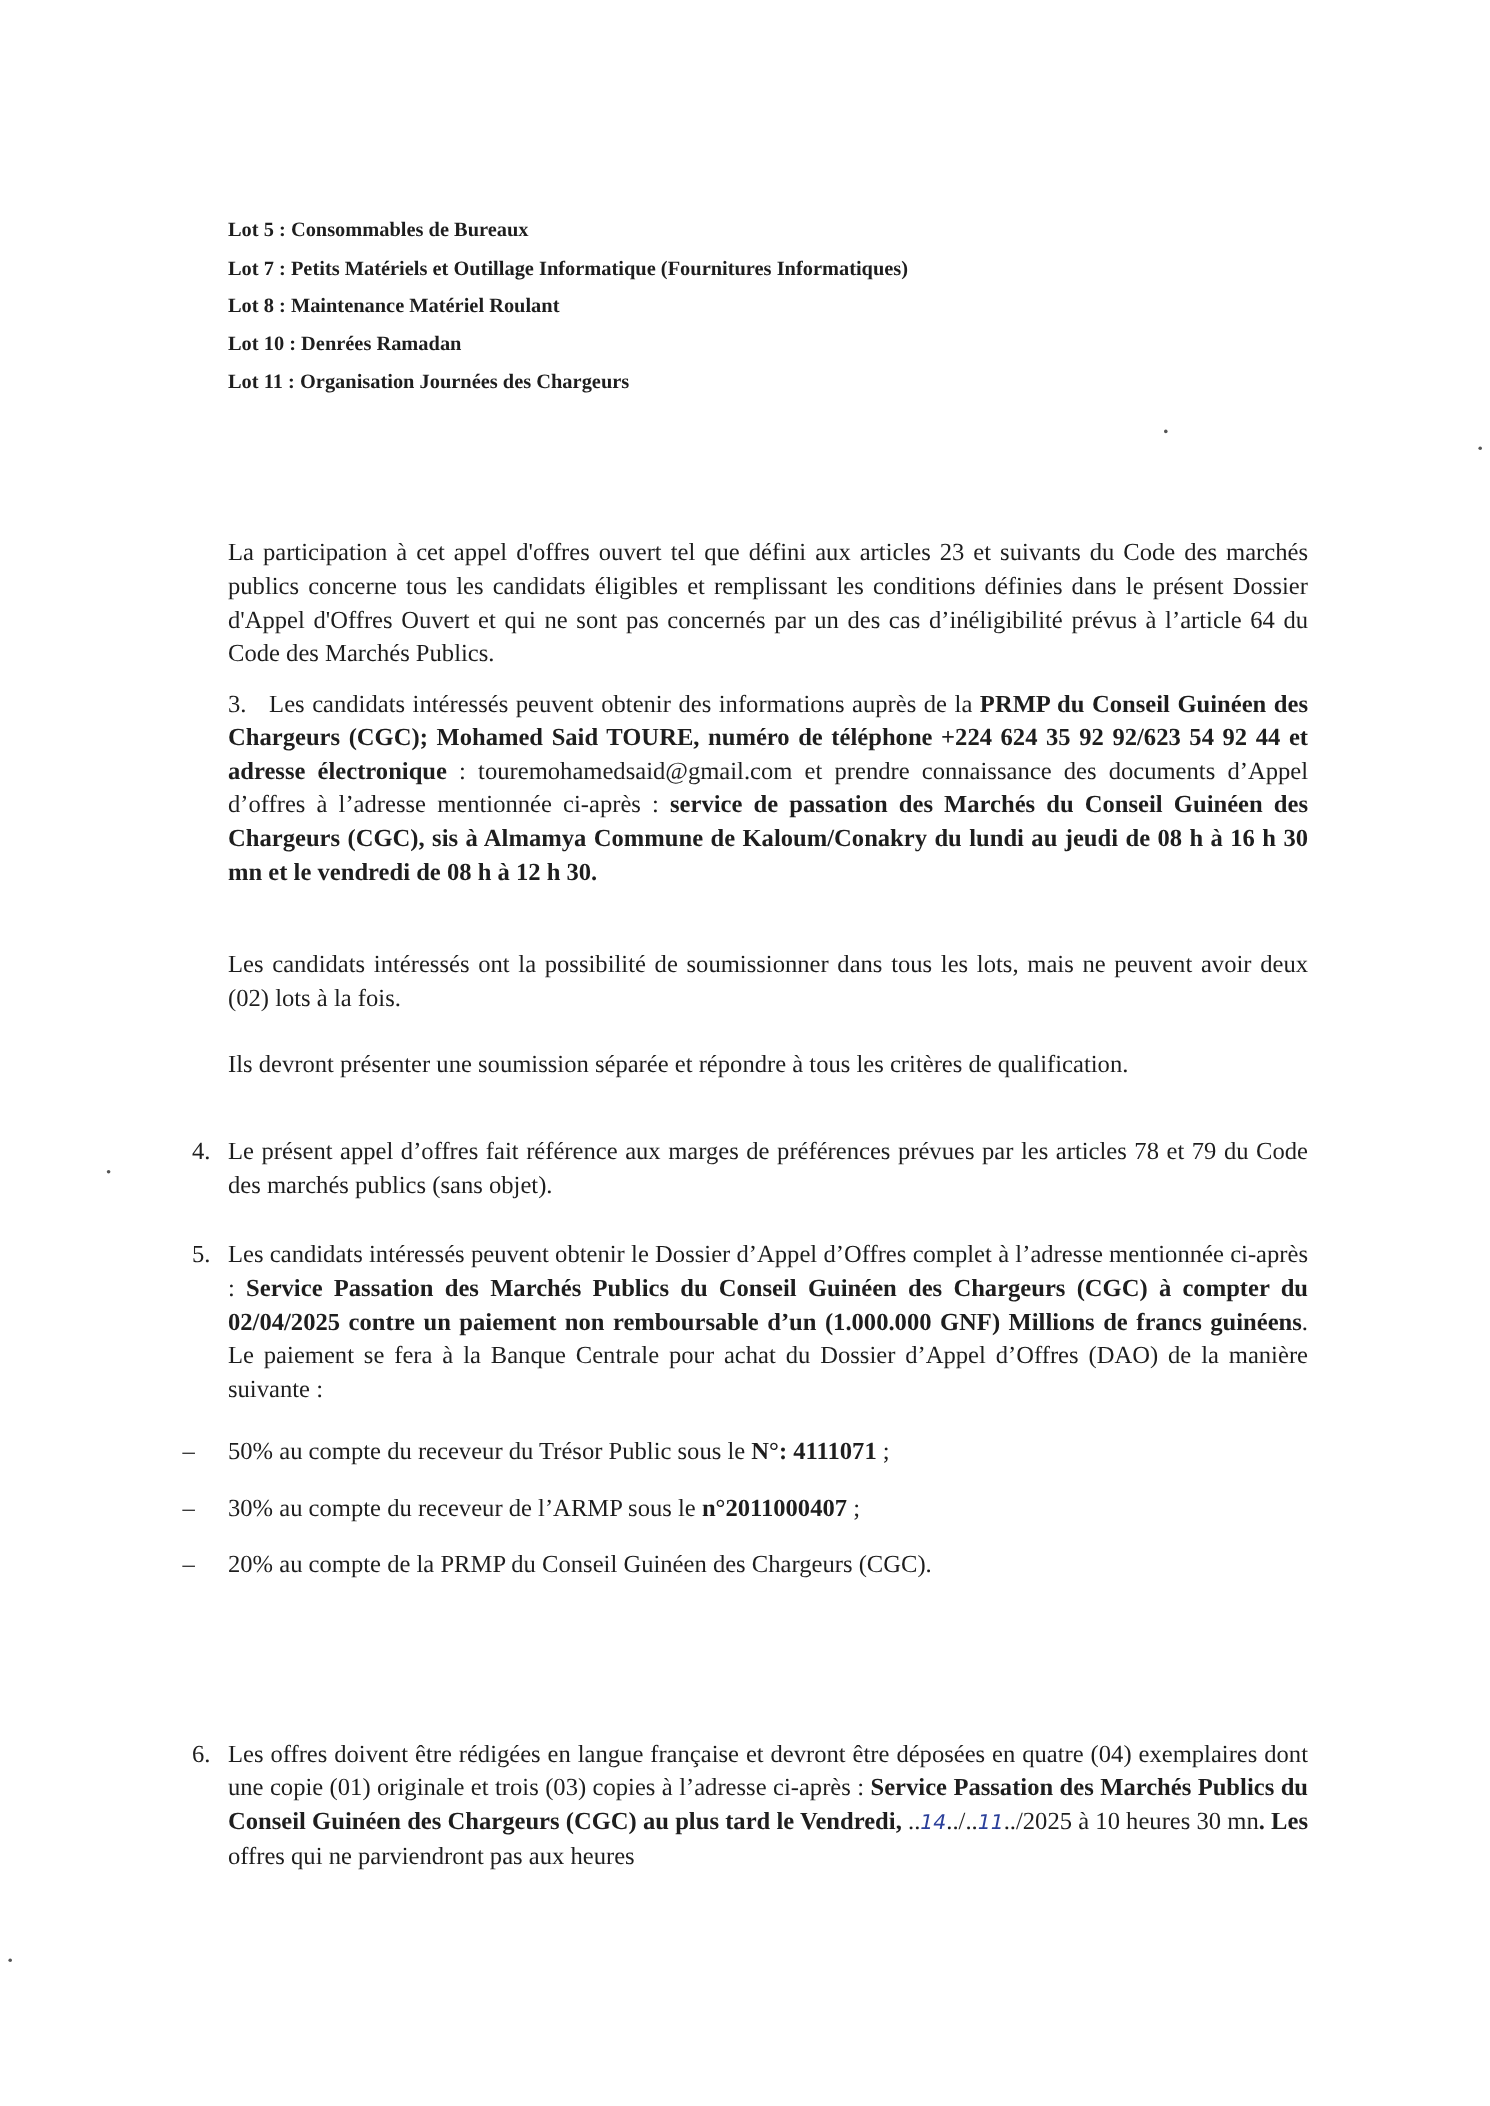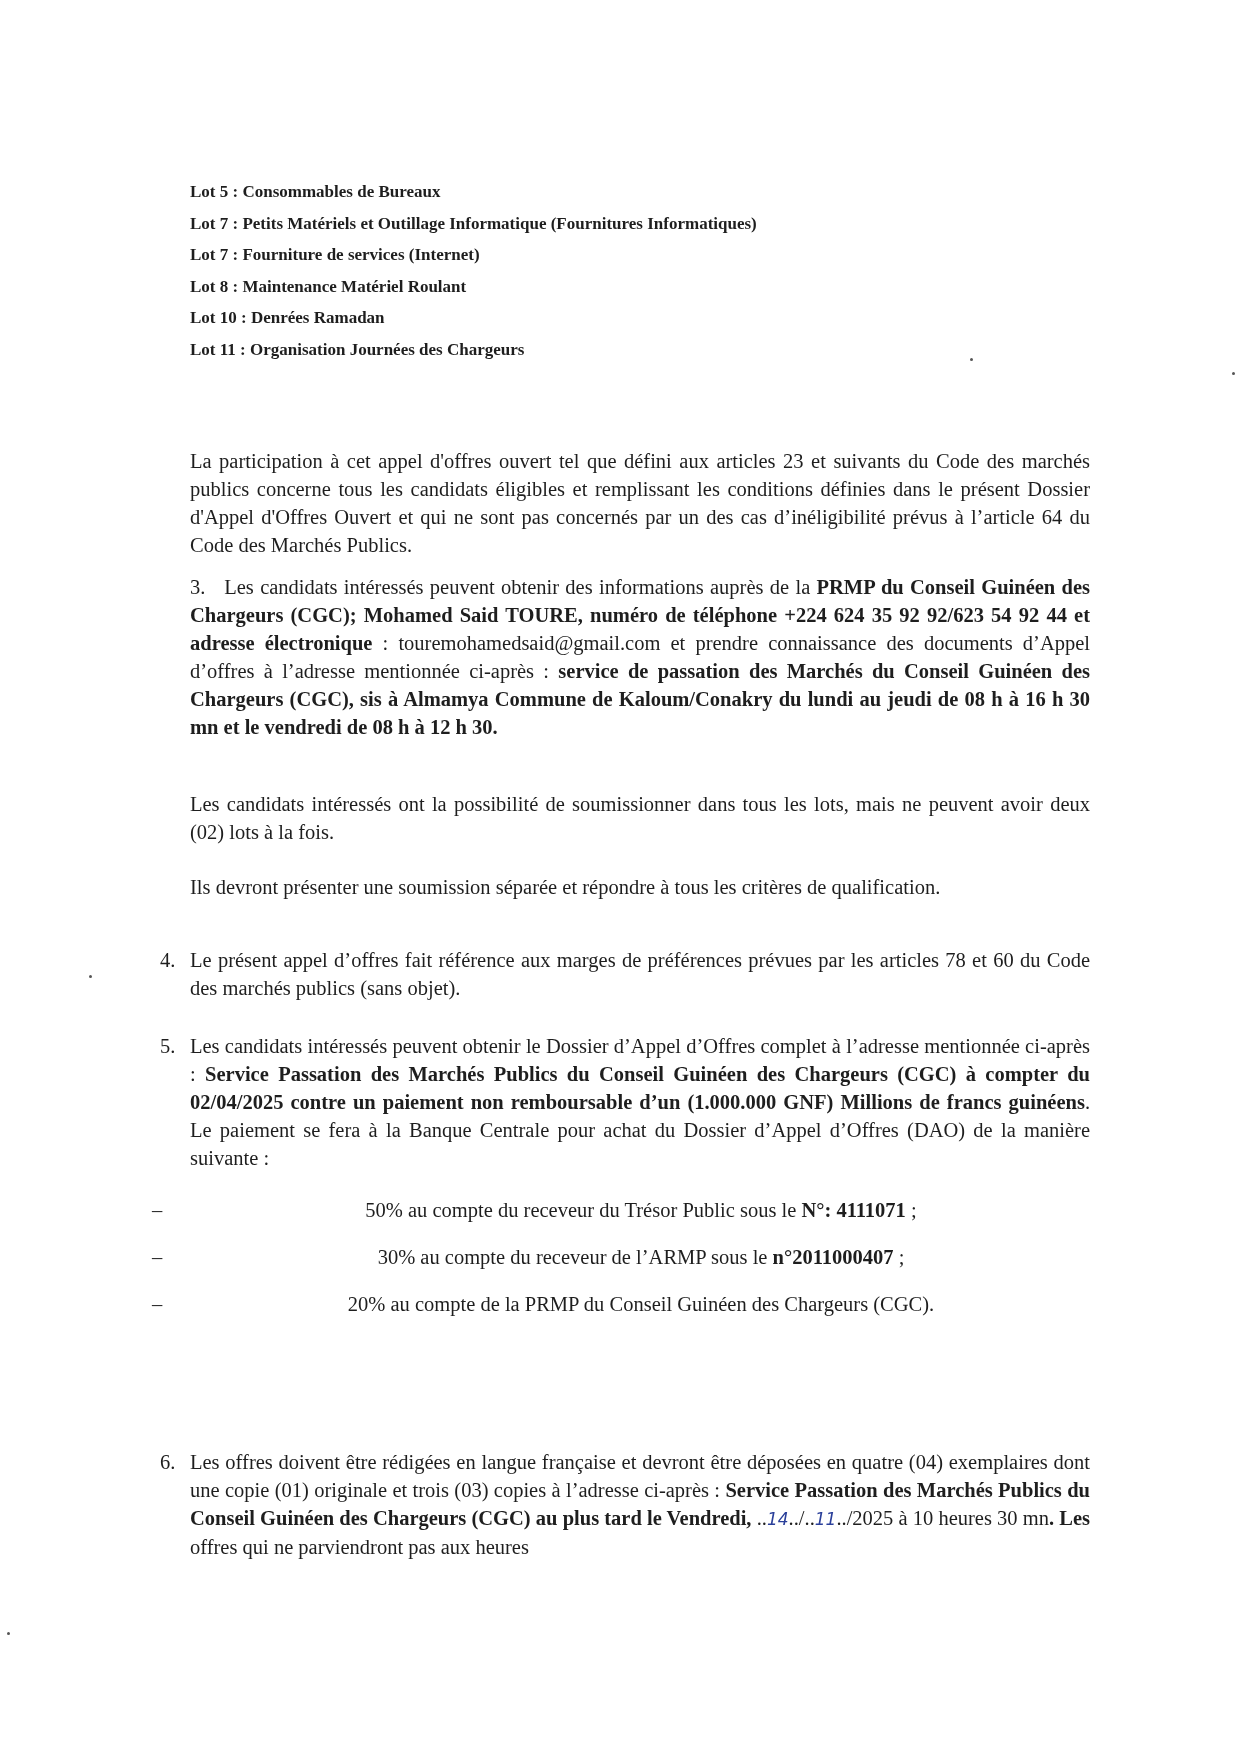--- a/index.html
+++ b/index.html
@@ -14,53 +14,52 @@
   .p-sub { left: 190px; top: 790px; width: 900px; }
   .p-sub2 { left: 190px; top: 873px; width: 900px; }
   .num-item { position: absolute; left: 160px; width: 930px; font-size: 20.5px; line-height: 28px; }
   .num-item .num { position: absolute; left: 0; top: 0; }
   .num-item .body { margin-left: 30px; text-align: justify; }
   .p4 { top: 946px; }
   .p5 { top: 1032px; }
   .p6 { top: 1448px; }
   .dash-item { position: absolute; left: 152px; width: 940px; font-size: 20.5px; line-height: 28px; }
   .dash-item .dash { position: absolute; left: 0; top: 0; }
-  .dash-item .body { margin-left: 38px; text-align: center; }
+  .dash-item .body { margin-left: 38px; }
   .d1 { top: 1196px; } .d2 { top: 1243px; } .d3 { top: 1290px; }
   .p-doc { left: 190px; top: 1336px; width: 900px; }
   b { font-weight: bold; }
   .hand { font-family: "DejaVu Sans", sans-serif; color: #2a3f9a; font-style: italic; font-size: 17px; }
   .speck { position: absolute; width: 3px; height: 3px; background: #555; border-radius: 50%; }
 </style>
 </head>
 <body>
 
 <div class="page">
 
   <div class="lots">
     <div class="lot"><span>Lot 5 :</span> <span>Consommables de Bureaux</span></div>
     <div class="lot"><span>Lot 7 :</span> <span>Petits Matériels et Outillage Informatique (Fournitures Informatiques)</span></div>
-    <div class="lot"><span>Lot 7 :</span> <span>Fourniture de services (Internet)</span></div>
     <div class="lot"><span>Lot 8 :</span> <span>Maintenance Matériel Roulant</span></div>
     <div class="lot"><span>Lot 10 :</span> <span>Denrées Ramadan</span></div>
     <div class="lot"><span>Lot 11 :</span> <span>Organisation Journées des Chargeurs</span></div>
   </div>
 
   <div class="para p-intro">La participation à cet appel d'offres ouvert tel que défini aux articles 23 et suivants du Code des marchés publics concerne tous les candidats éligibles et remplissant les conditions définies dans le présent Dossier d'Appel d'Offres Ouvert et qui ne sont pas concernés par un des cas d’inéligibilité prévus à l’article 64 du Code des Marchés Publics.</div>
 
   <div class="para p3">
     <span>3.</span>&nbsp;&nbsp;&nbsp;<span>Les candidats intéressés peuvent obtenir des informations auprès de la </span><b>PRMP du Conseil Guinéen des Chargeurs (CGC); Mohamed Said TOURE, numéro de téléphone +224 624 35 92 92/623 54 92 44 et adresse électronique</b><span> : touremohamedsaid@gmail.com et prendre connaissance des documents d’Appel d’offres à l’adresse mentionnée ci-après : </span><b>service de passation des Marchés du Conseil Guinéen des Chargeurs (CGC), sis à Almamya Commune de Kaloum/Conakry du lundi au jeudi de 08 h à 16 h 30 mn et le vendredi de 08 h à 12 h 30.</b>
   </div>
 
   <div class="para p-sub">Les candidats intéressés ont la possibilité de soumissionner dans tous les lots, mais ne peuvent avoir deux (02) lots à la fois.</div>
   <div class="para p-sub2">Ils devront présenter une soumission séparée et répondre à tous les critères de qualification.</div>
 
   <div class="num-item p4">
     <span class="num">4.</span>
-    <div class="body">Le présent appel d’offres fait référence aux marges de préférences prévues par les articles 78 et 60 du Code des marchés publics (sans objet).</div>
+    <div class="body">Le présent appel d’offres fait référence aux marges de préférences prévues par les articles 78 et 79 du Code des marchés publics (sans objet).</div>
   </div>
 
   <div class="num-item p5">
     <span class="num">5.</span>
     <div class="body"><span>Les candidats intéressés peuvent obtenir le Dossier d’Appel d’Offres complet à l’adresse mentionnée ci-après : </span><b>Service Passation des Marchés Publics du Conseil Guinéen des Chargeurs (CGC) à compter du 02/04/2025 contre un paiement non remboursable d’un (1.000.000 GNF) Millions de francs guinéens</b><span>. Le paiement se fera à la Banque Centrale pour achat du Dossier d’Appel d’Offres (DAO) de la manière suivante :</span></div>
   </div>
 
   <div class="dash-item d1">
     <span class="dash">–</span>
     <div class="body"><span>50% au compte du receveur du Trésor Public sous le </span><b>N°: 4111071</b><span> ;</span></div>

